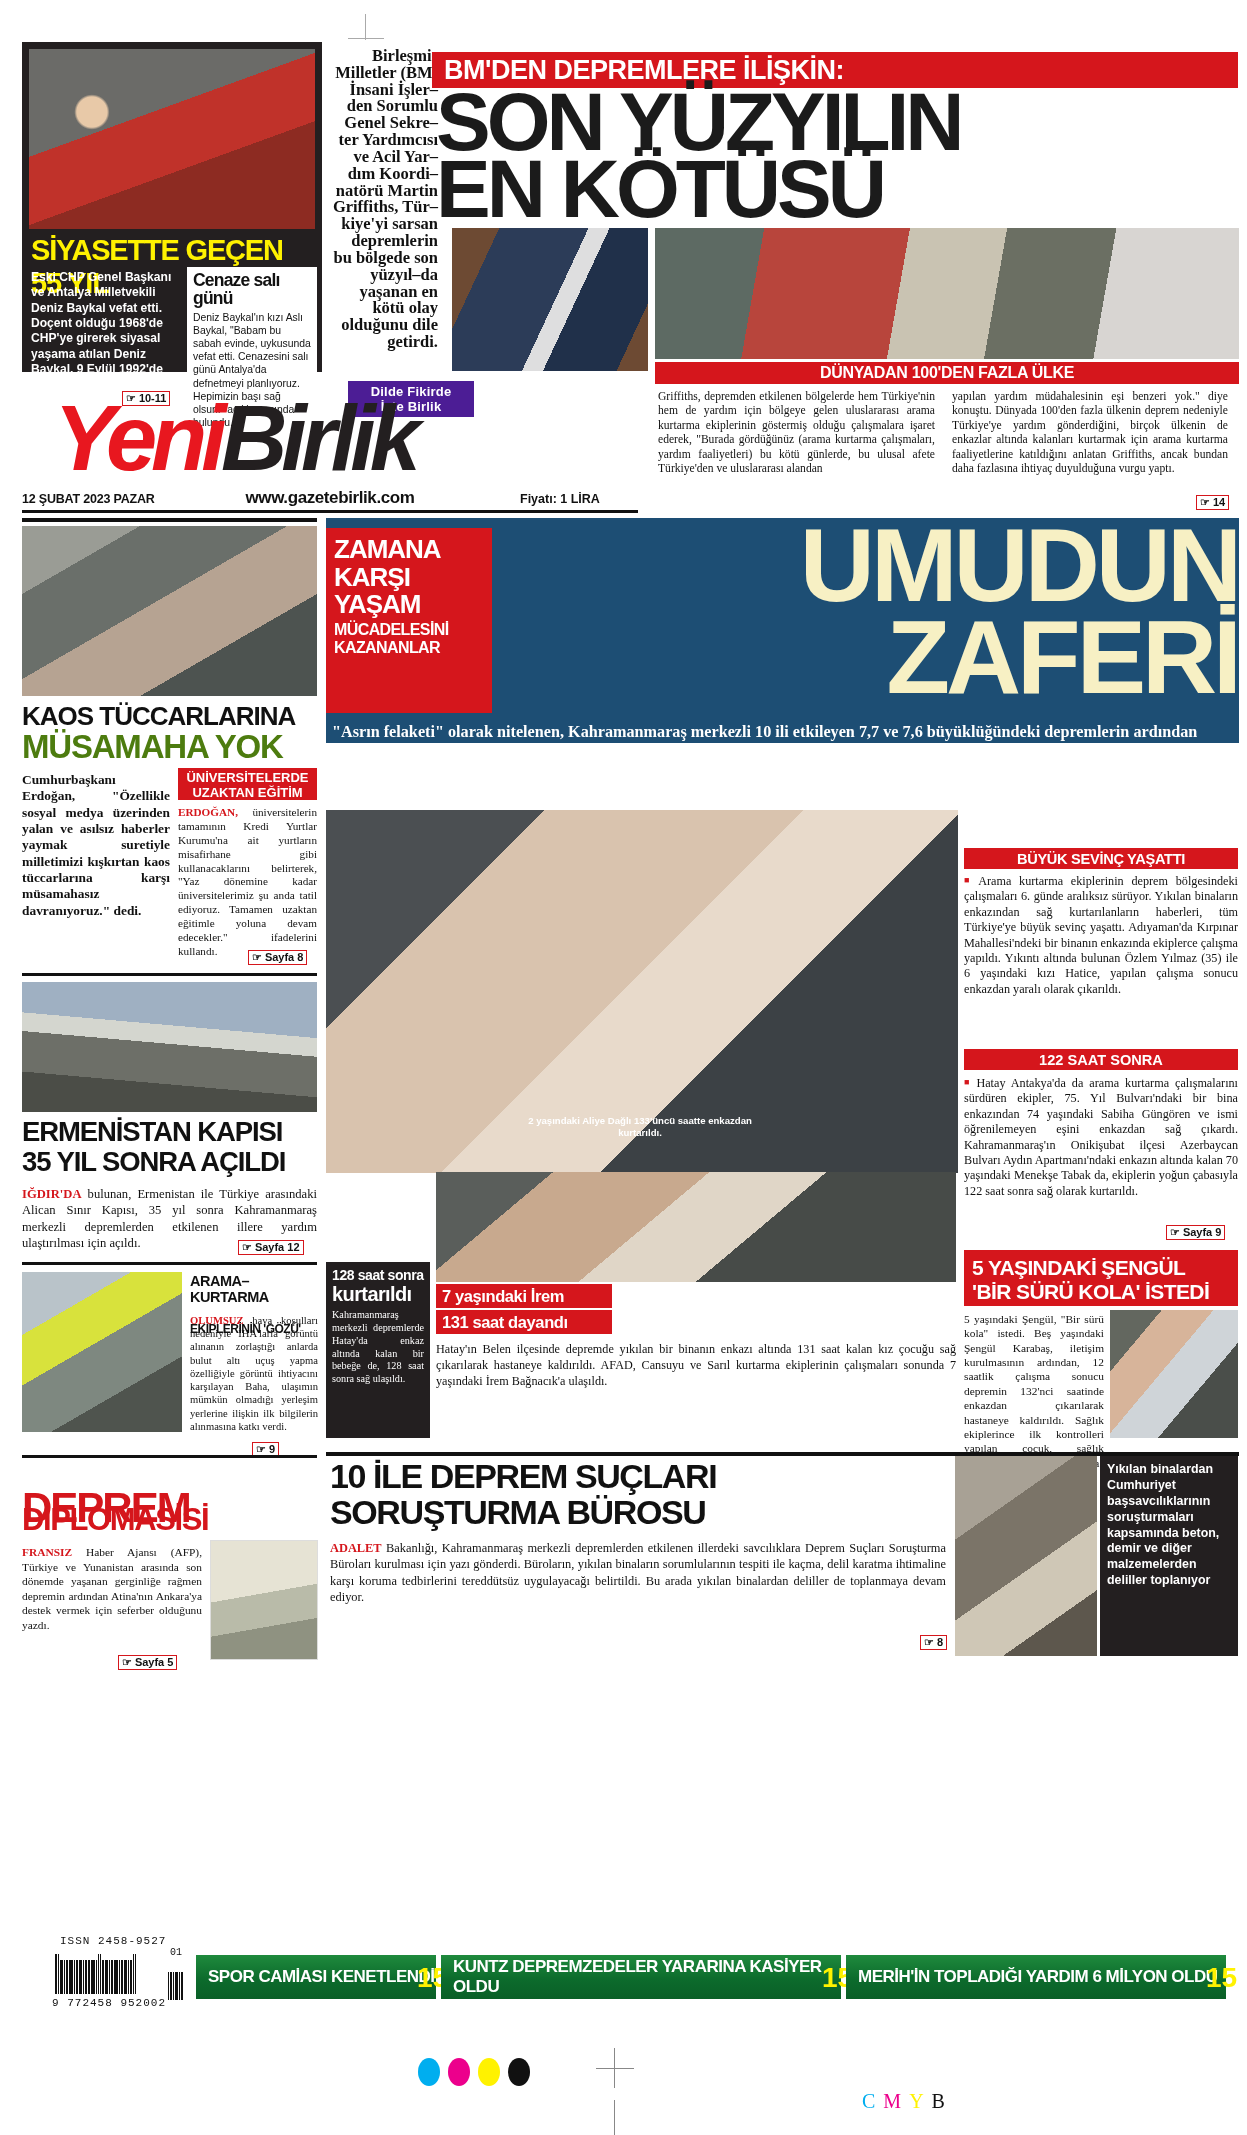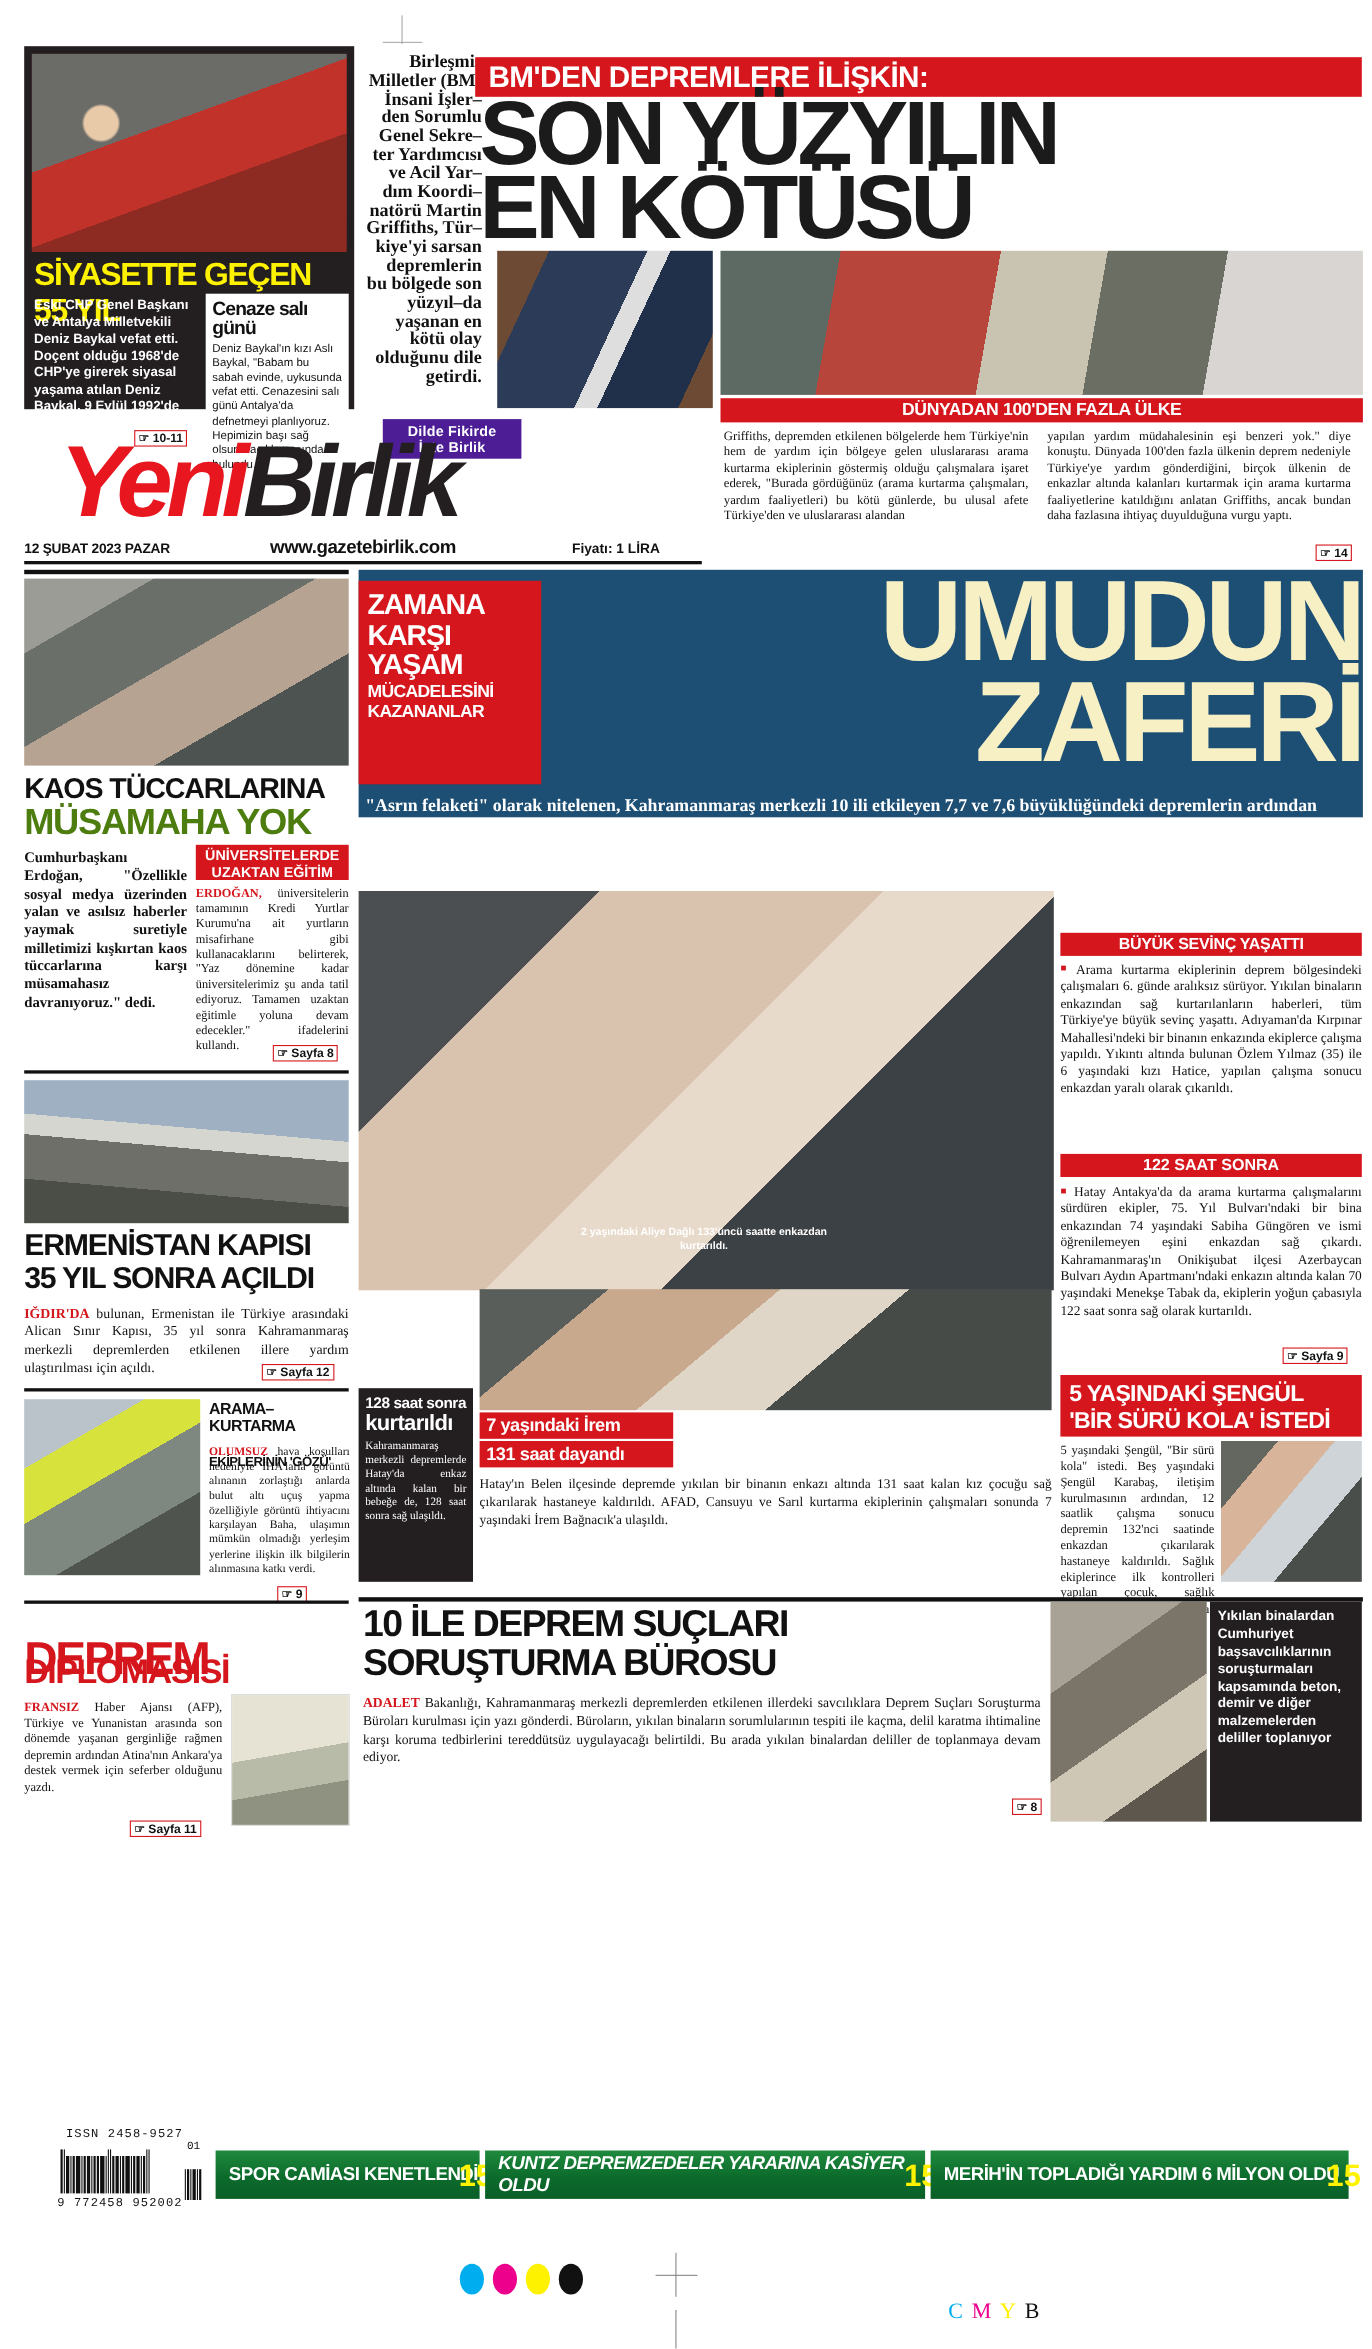--- a/index.html
+++ b/index.html
@@ -221,21 +221,21 @@
 
   <div style="position:absolute;left:22px;top:1455px;width:295px;height:3px;background:#111;"></div>
   <div style="position:absolute;left:22px;top:1488px;width:200px;font-family:'Liberation Sans',sans-serif;font-weight:bold;font-size:42px;letter-spacing:-2px;color:#d5161c;line-height:0.96;"><span>DEPREM</span></div>
   <div style="position:absolute;left:22px;top:1504px;width:240px;font-family:'Liberation Sans',sans-serif;font-weight:bold;font-size:31px;letter-spacing:-1.4px;color:#d5161c;line-height:1;">DİPLOMASİSİ</div>
 
   <div style="position:absolute;left:22px;top:1545px;width:180px;font-family:'Liberation Serif',serif;font-size:11.4px;line-height:1.28;color:#111;text-align:justify;">
     <span class="redword">FRANSIZ</span>
     <span>Haber Ajansı (AFP), Türkiye ve Yunanistan arasında son dönemde yaşanan gerginliğe rağmen depremin ardından Atina'nın Ankara'ya destek vermek için seferber olduğunu yazdı.</span>
   </div>
   <div style="position:absolute;left:118px;top:1655px;" class="pagebadge">
-    <span class="hand"></span><span>Sayfa 11</span>
+    <span class="hand"></span><span>Sayfa 5</span>
   </div>
   <div class="photo drone" style="position:absolute;left:210px;top:1540px;width:108px;height:120px;border:1px solid #ddd;"></div>
 
   <div class="navy" style="position:absolute;left:326px;top:518px;width:913px;height:225px;"></div>
 
   <div class="red" style="position:absolute;left:326px;top:528px;width:166px;height:185px;color:#fff;font-family:'Liberation Sans',sans-serif;font-weight:bold;padding:8px 6px 0 8px;">
     <div style="font-size:26px;letter-spacing:-1px;line-height:1.06;">ZAMANA</div>
     <div style="font-size:26px;letter-spacing:-1px;line-height:1.06;">KARŞI</div>
     <div style="font-size:26px;letter-spacing:-1px;line-height:1.06;">YAŞAM</div>
     <div style="font-size:16px;letter-spacing:-0.6px;line-height:1.12;margin-top:2px;">MÜCADELESİNİ</div>
@@ -338,21 +338,21 @@
     <i class="bar" style="height:28px;width:1px"></i>
       <i class="bar" style="height:28px;width:2px"></i>
   </div>
   <div style="position:absolute;left:52px;top:1997px;font-family:'Liberation Mono',monospace;font-size:11px;color:#111;letter-spacing:1px;">9 772458 952002</div>
 
   <div class="greenbar" style="position:absolute;left:196px;top:1955px;width:240px;height:44px;padding-left:12px;font-size:17px;letter-spacing:-0.5px;">
     <span>SPOR CAMİASI KENETLENDİ</span>
   </div>
   <div style="position:absolute;left:417px;top:1962px;color:#fff200;font-family:'Liberation Sans',sans-serif;font-weight:bold;font-size:28px;">15</div>
 
-  <div class="greenbar" style="position:absolute;left:441px;top:1955px;width:400px;height:44px;padding-left:12px;font-size:17px;letter-spacing:-0.5px;font-style:italic;">
+  <div class="greenbar" style="position:absolute;left:441px;top:1955px;width:400px;height:44px;padding-left:12px;font-size:17px;letter-spacing:-0.5px;">
     <span>KUNTZ DEPREMZEDELER YARARINA KASİYER OLDU</span>
   </div>
   <div style="position:absolute;left:822px;top:1962px;color:#fff200;font-family:'Liberation Sans',sans-serif;font-weight:bold;font-size:28px;">15</div>
 
   <div class="greenbar" style="position:absolute;left:846px;top:1955px;width:380px;height:44px;padding-left:12px;font-size:17px;letter-spacing:-0.5px;">
     <span>MERİH'İN TOPLADIĞI YARDIM 6 MİLYON OLDU</span>
   </div>
   <div style="position:absolute;left:1206px;top:1962px;color:#fff200;font-family:'Liberation Sans',sans-serif;font-weight:bold;font-size:28px;">15</div>
 
   <div style="position:absolute;left:418px;top:2058px;display:flex;gap:8px;">

